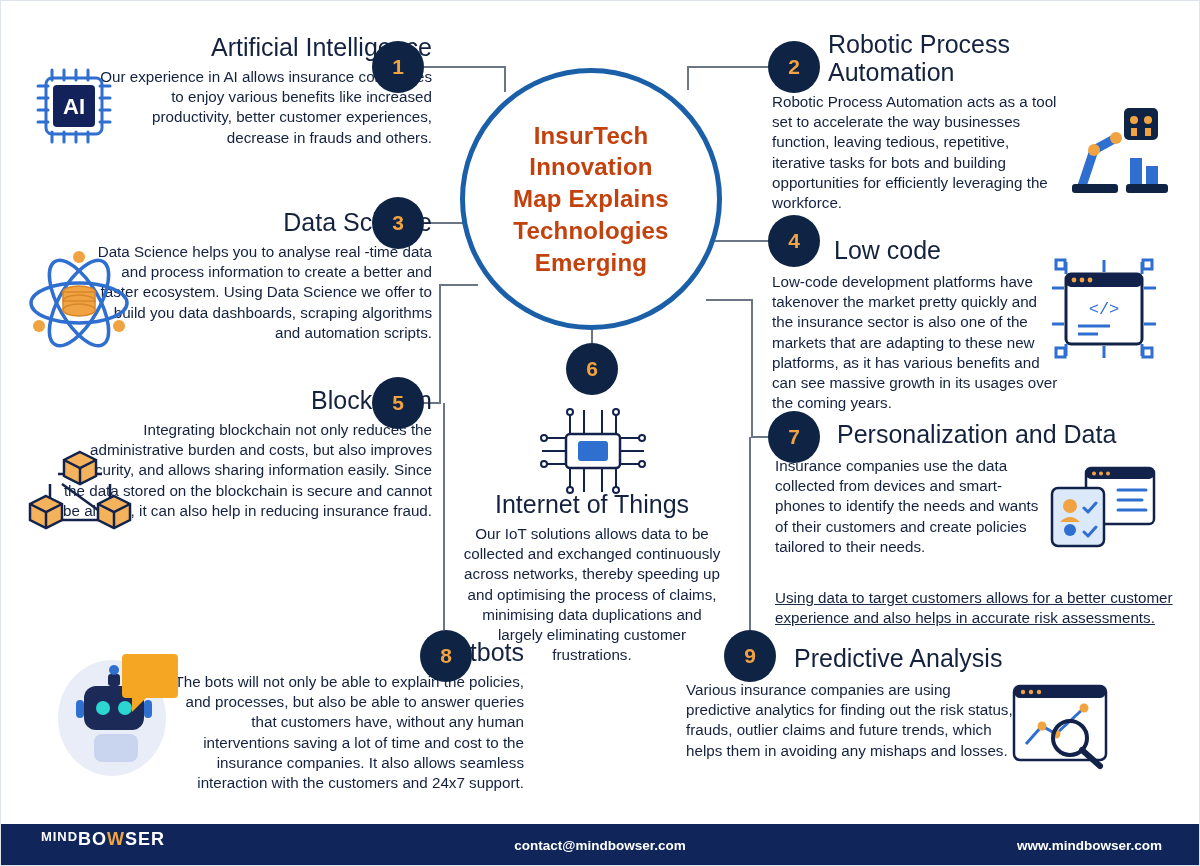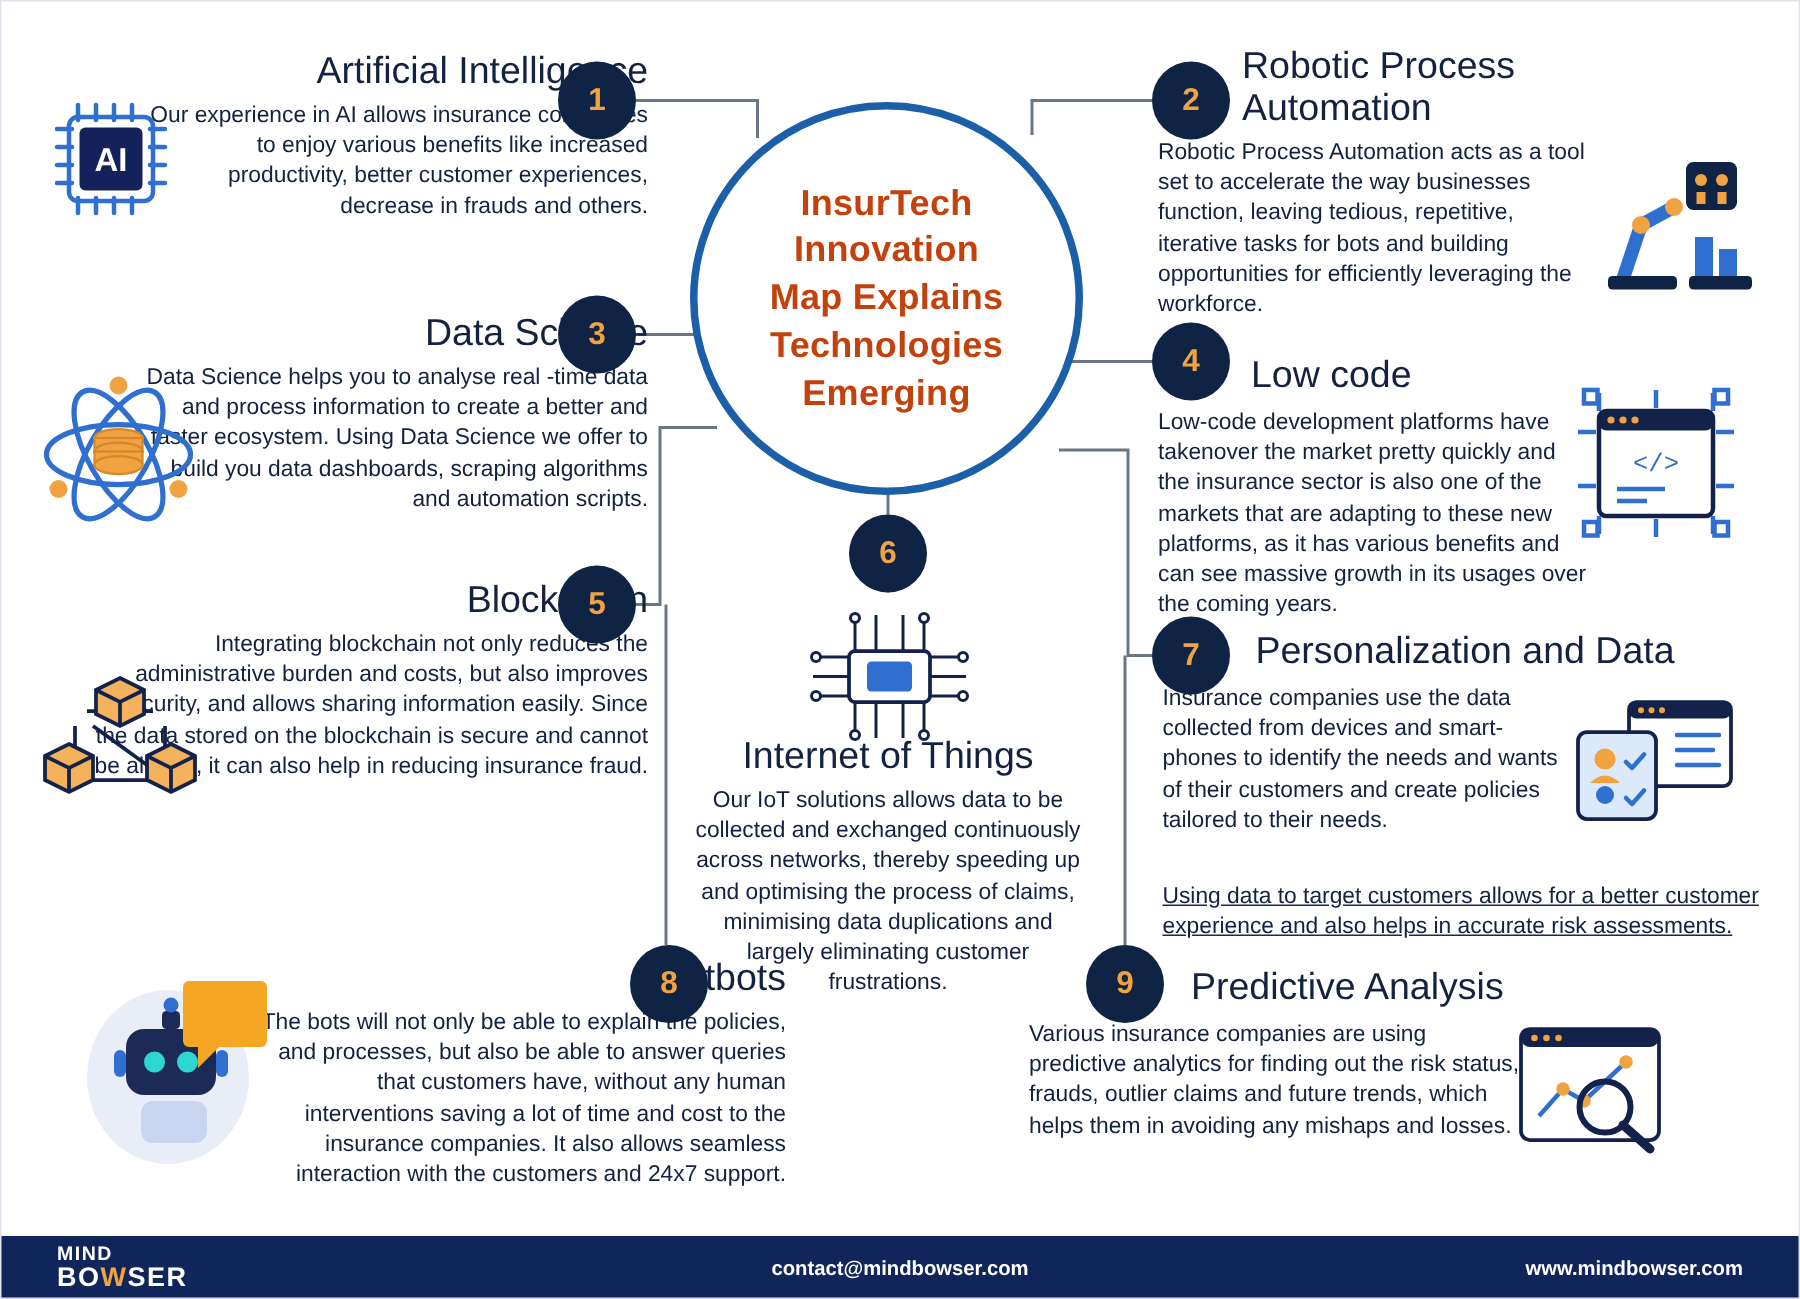--- a/index.html
+++ b/index.html
@@ -54,21 +54,21 @@
   .icon { position:absolute; z-index:4; }
 
   
   .footer {
     position:absolute; left:0; bottom:0; width:1200px; height:42px;
     background:#10265a; color:#ffffff; z-index:8;
     display:flex; align-items:center;
   }
   .footer .brand {
     position:absolute; left:38px; top:6px; width:130px; height:30px;
-    display:flex; flex-direction:column; justify-content:center;
+    display:flex; flex-direction:row; justify-content:center;
   }
   .brand .l1 { font-size:13px; font-weight:bold; letter-spacing:1px; line-height:1.05; }
   .brand .l2 { font-size:18px; font-weight:bold; letter-spacing:1px; line-height:1.05; }
   .brand .l2 b { color:#f0a340; }
   .footer .mail {
     position:absolute; left:0; width:1200px; text-align:center;
     font-size:13.5px; font-weight:bold;
   }
   .footer .site {
     position:absolute; right:38px; font-size:13.5px; font-weight:bold;

